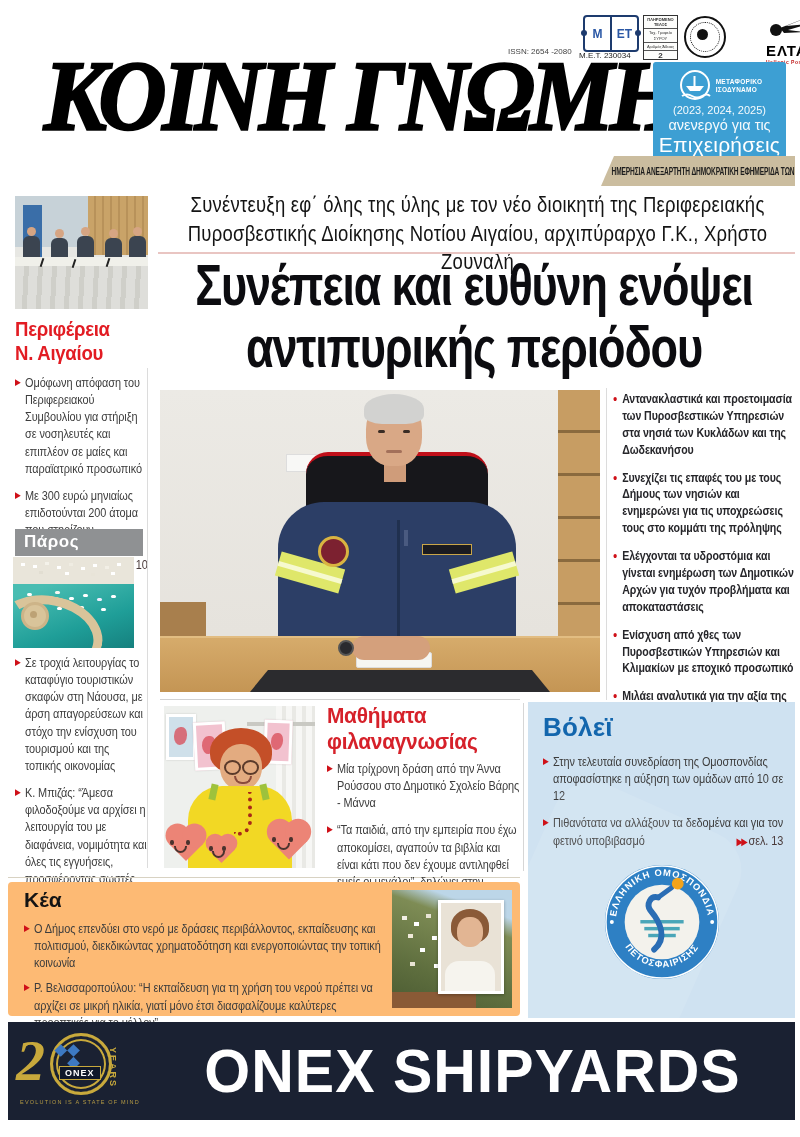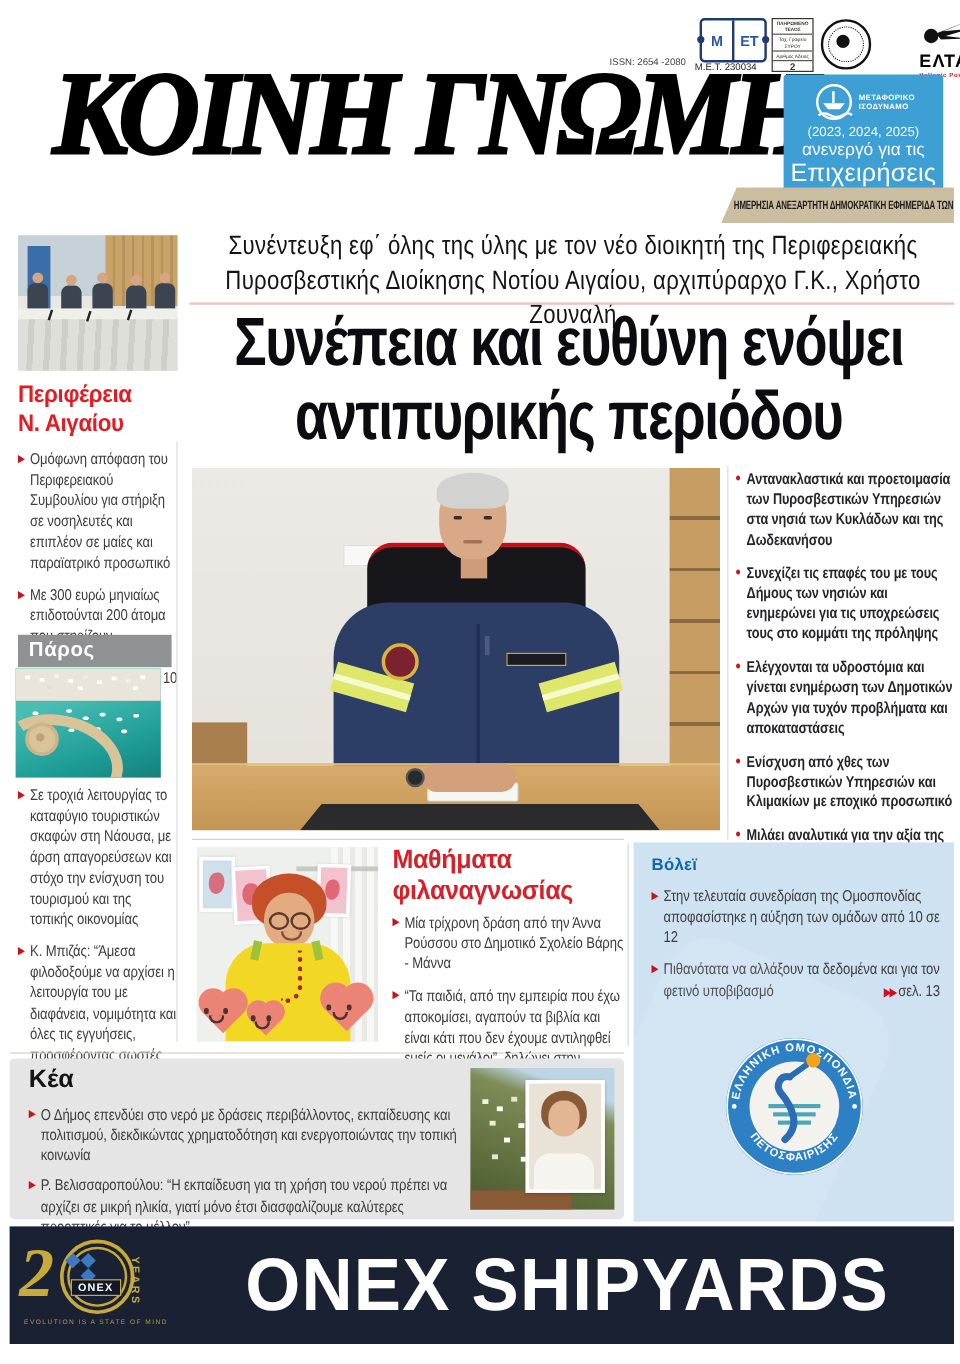--- a/index.html
+++ b/index.html
@@ -177,30 +177,30 @@
   .ph-kea .top{position:absolute;left:4px;bottom:0;width:50px;height:30px;background:#f6f4ee;border-radius:14px 14px 0 0;}
 
   
   .read-title{left:327px;top:703px;font-size:22px;font-weight:bold;color:#d6212a;line-height:1.18;
               transform:scaleX(.95);transform-origin:left top;letter-spacing:-.3px;}
   .read-buls{left:327px;top:760px;width:230px;transform:scaleX(.84);}
 
   
   .volley{left:528px;top:702px;width:267px;height:316px;background:#cfe2f1;}
   .volley .inner{position:absolute;left:15px;top:10px;width:240px;}
-  .v-title{font-size:14px;font-weight:bold;color:#1366ad;letter-spacing:.2px;}
+  .v-title{font-size:26px;font-weight:bold;color:#1366ad;letter-spacing:.2px;}
   .v-sub{font-size:16px;font-weight:bold;color:#0e0e10;margin-top:5px;letter-spacing:.2px;}
   .v-buls{margin-top:10px;width:286px;transform:scaleX(.84);transform-origin:left top;}
   .v-img{position:absolute;left:12px;top:136px;width:243px;height:168px;
          background:linear-gradient(115deg,#2a72c0 0 30%,#11durchlauf 0),linear-gradient(115deg,#2d76c4 0 28%,#134a90 62%,#0d3a7c);}
   .v-img .sweep{position:absolute;left:-30px;top:-40px;width:200px;height:260px;background:rgba(255,255,255,.10);transform:rotate(24deg);border-radius:40px;}
   .v-img svg{position:absolute;left:50%;top:50%;transform:translate(-50%,-50%);}
 
   
-  .kea{left:8px;top:882px;width:512px;height:134px;background:#e5e5e5;border-radius:4px;}
+  .kea{left:8px;top:882px;width:512px;height:134px;background:#fdba74;border-radius:4px;}
   .kea .title{position:absolute;left:16px;top:6px;font-size:21px;font-weight:bold;color:#141414;}
   .kea-buls{position:absolute;left:16px;top:38px;width:430px;transform:scaleX(.84);transform-origin:left top;}
   .kea-ref{position:absolute;left:16px;top:104px;width:356px;text-align:right;}
   .hrule2{left:8px;top:877px;width:512px;height:1px;background:#d8d2c2;}
 
   
   .banner{left:8px;top:1022px;width:787px;height:98px;background:#1a2132;display:flex;align-items:center;}
   .onexlogo{position:relative;width:142px;height:92px;flex:0 0 auto;}
   .onexlogo .two{position:absolute;left:8px;top:2px;font-size:58px;font-weight:bold;color:#c8a93c;
                  font-family:"Liberation Serif",serif;font-style:italic;}

